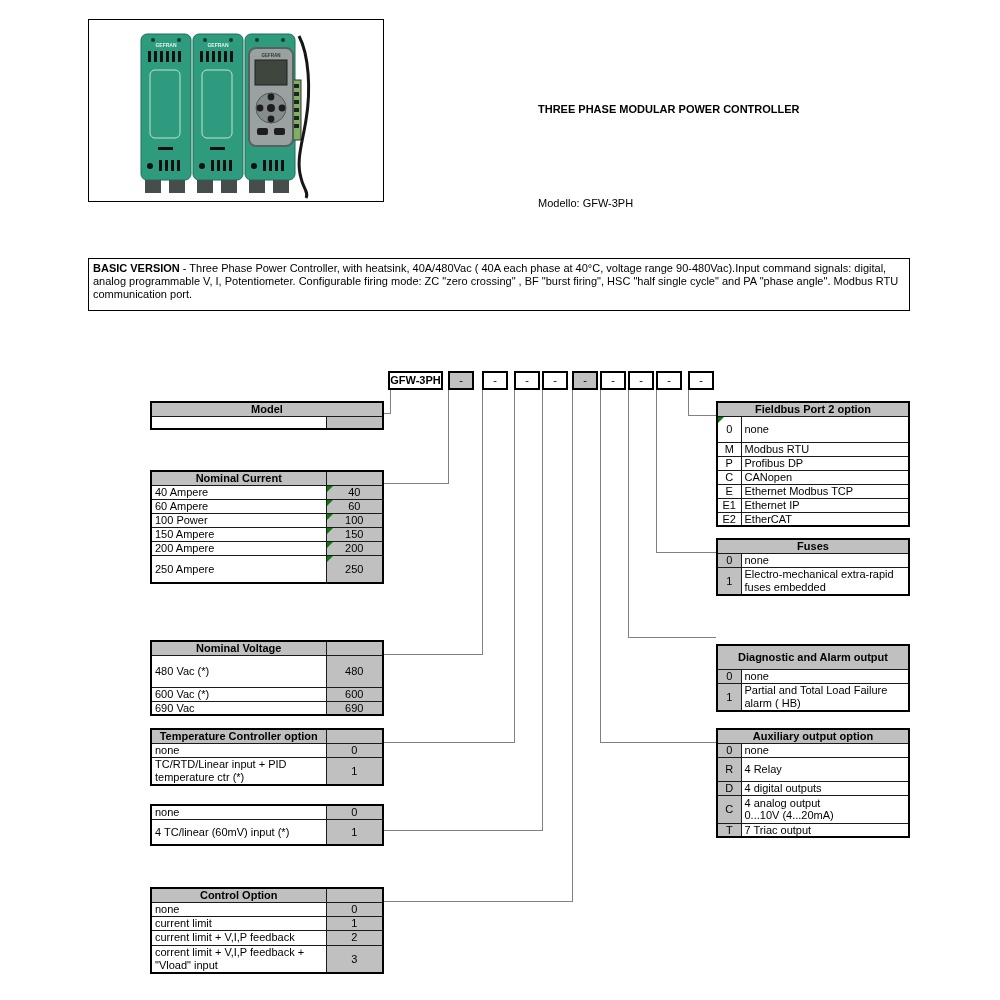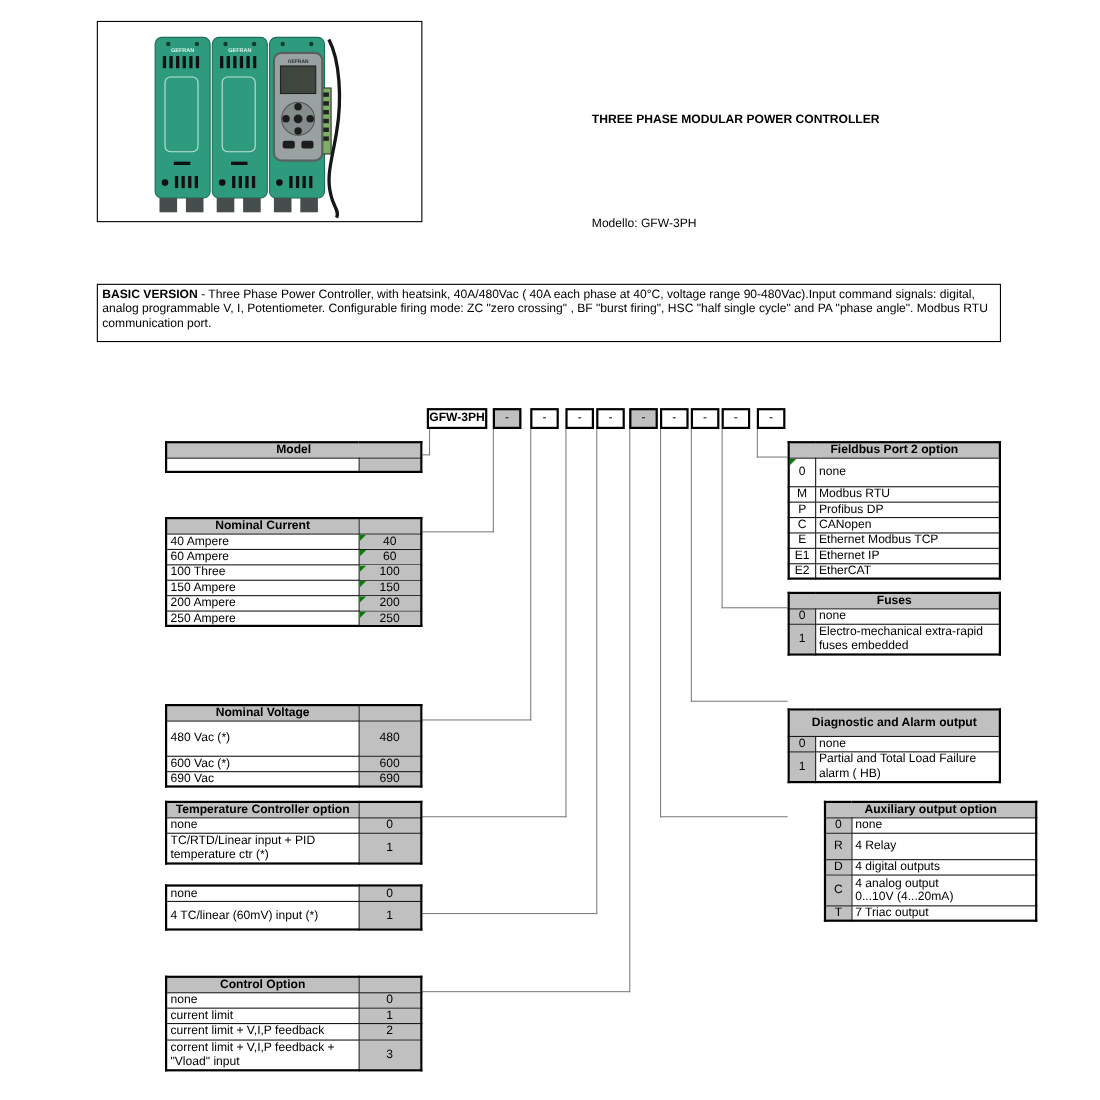--- a/index.html
+++ b/index.html
@@ -234,32 +234,32 @@
         </tr>
     <tr style="height:14px">
       <td>40 Ampere</td>
       <td class="code gray mk">40</td>
         </tr>
     <tr style="height:14px">
       <td>60 Ampere</td>
       <td class="code gray mk">60</td>
         </tr>
     <tr style="height:14px">
-      <td>100 Three</td>
+      <td>100 Power</td>
       <td class="code gray mk">100</td>
         </tr>
     <tr style="height:14px">
       <td>150 Ampere</td>
       <td class="code gray mk">150</td>
         </tr>
     <tr style="height:14px">
       <td>200 Ampere</td>
       <td class="code gray mk">200</td>
         </tr>
-    <tr style="height:14px">
+    <tr style="height:28px">
       <td>250 Ampere</td>
       <td class="code gray mk">250</td>
         </tr>
   </tbody>
     </table>
 
   <table class="opt lt" style="left:150px;top:640px;">
     <colgroup>
         <col style="width:175px">
         <col style="width:57px">
@@ -424,21 +424,21 @@
       <td class="code gray">0</td>
       <td>none</td>
         </tr>
     <tr style="height:28px">
       <td class="code gray">1</td>
       <td>Partial and Total Load Failure alarm ( HB)</td>
         </tr>
   </tbody>
     </table>
 
-  <table class="opt rt" style="left:749px;top:728px;padding-left:15px;">
+  <table class="opt rt" style="left:716px;top:728px;padding-left:15px;">
     <colgroup>
         <col style="width:24px">
         <col style="width:168px">
       </colgroup>
     <tbody>
         <tr style="height:14px">
       <td colspan="2" class="hdr">Auxiliary output option</td>
         </tr>
     <tr style="height:14px">
       <td class="code gray">0</td>

